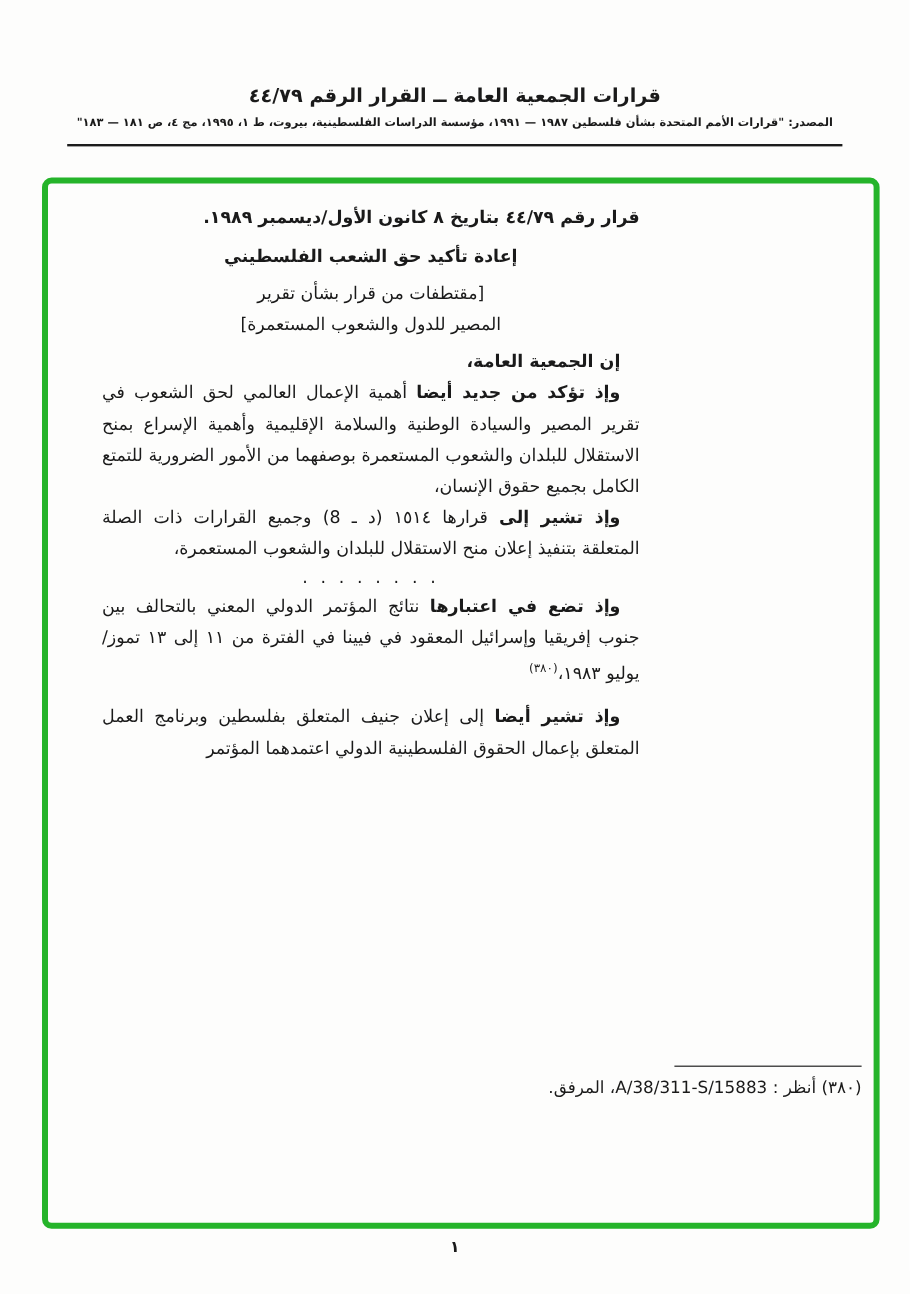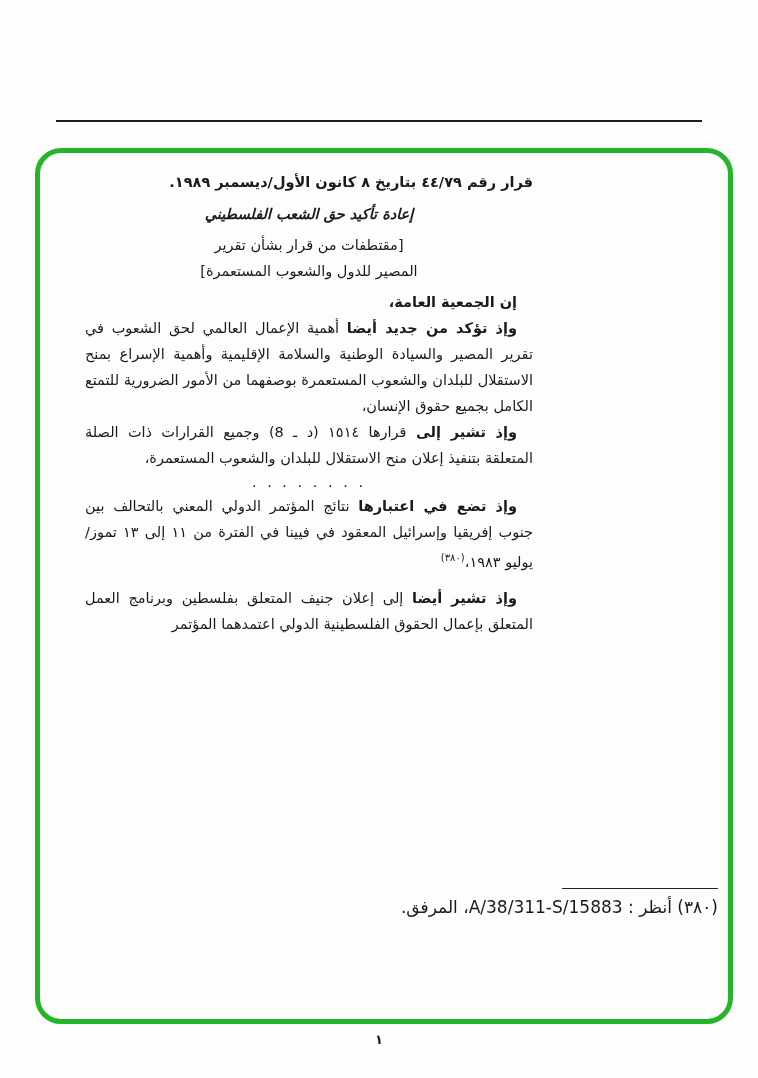--- a/index.html
+++ b/index.html
@@ -62,21 +62,20 @@
   }
   .text-col p { margin: 0; }
   .doc-title {
     font-weight: 700;
     text-align: right;
     margin-bottom: 6px !important;
   }
   .doc-subtitle {
     font-weight: 700;
     text-align: center;
-    font-style: italic;
   }
   .doc-bracket {
     text-align: center;
   }
   .mt { margin-top: 5px !important; }
   .doc-opening {
     font-weight: 700;
     text-align: right;
     text-indent: 16px;
     margin-top: 5px !important;
@@ -98,42 +97,46 @@
     right: 10px;
     width: 320px;
     text-align: right;
   }
   .fn-rule {
     width: 156px;
     border-top: 1.5px solid #222;
     margin: 0 0 9px auto;
   }
   .fn-text {
-    font-size: 17px;
+    font-size: 14px;
     line-height: 18px;
   }
   .page-number {
     position: absolute;
     top: 1032px;
     left: 0;
     right: 0;
     text-align: center;
     font-size: 13px;
     font-weight: 700;
   }
 </style>
 </head>
 <body>
 
 <div class="page">
 
+  <header class="header">
+    <div class="header-title">قرارات الجمعية العامة ــ القرار الرقم ٤٤/٧٩</div>
+    <div class="source-line">المصدر: "قرارات الأمم المتحدة بشأن فلسطين ١٩٨٧ — ١٩٩١، مؤسسة الدراسات الفلسطينية، بيروت، ط ١، ١٩٩٥، مج ٤، ص ١٨١ — ١٨٣"</div>
+  </header>
 
   <div class="top-rule"></div>
 
-  <section class="frame" style="border-color: rgb(37, 180, 42); border-radius: 26px;">
+  <section class="frame" style="border-color: rgb(37, 180, 42);">
 
     <div class="text-col">
       <p class="doc-title">قرار رقم ٤٤/٧٩ بتاريخ ٨ كانون الأول/ديسمبر ١٩٨٩.</p>
 
       <p class="doc-subtitle">إعادة تأكيد حق الشعب الفلسطيني</p>
 
       <p class="doc-bracket mt">[مقتطفات من قرار بشأن تقرير</p>
       <p class="doc-bracket">المصير للدول والشعوب المستعمرة]</p>
 
       <p class="doc-opening">إن الجمعية العامة،</p>

